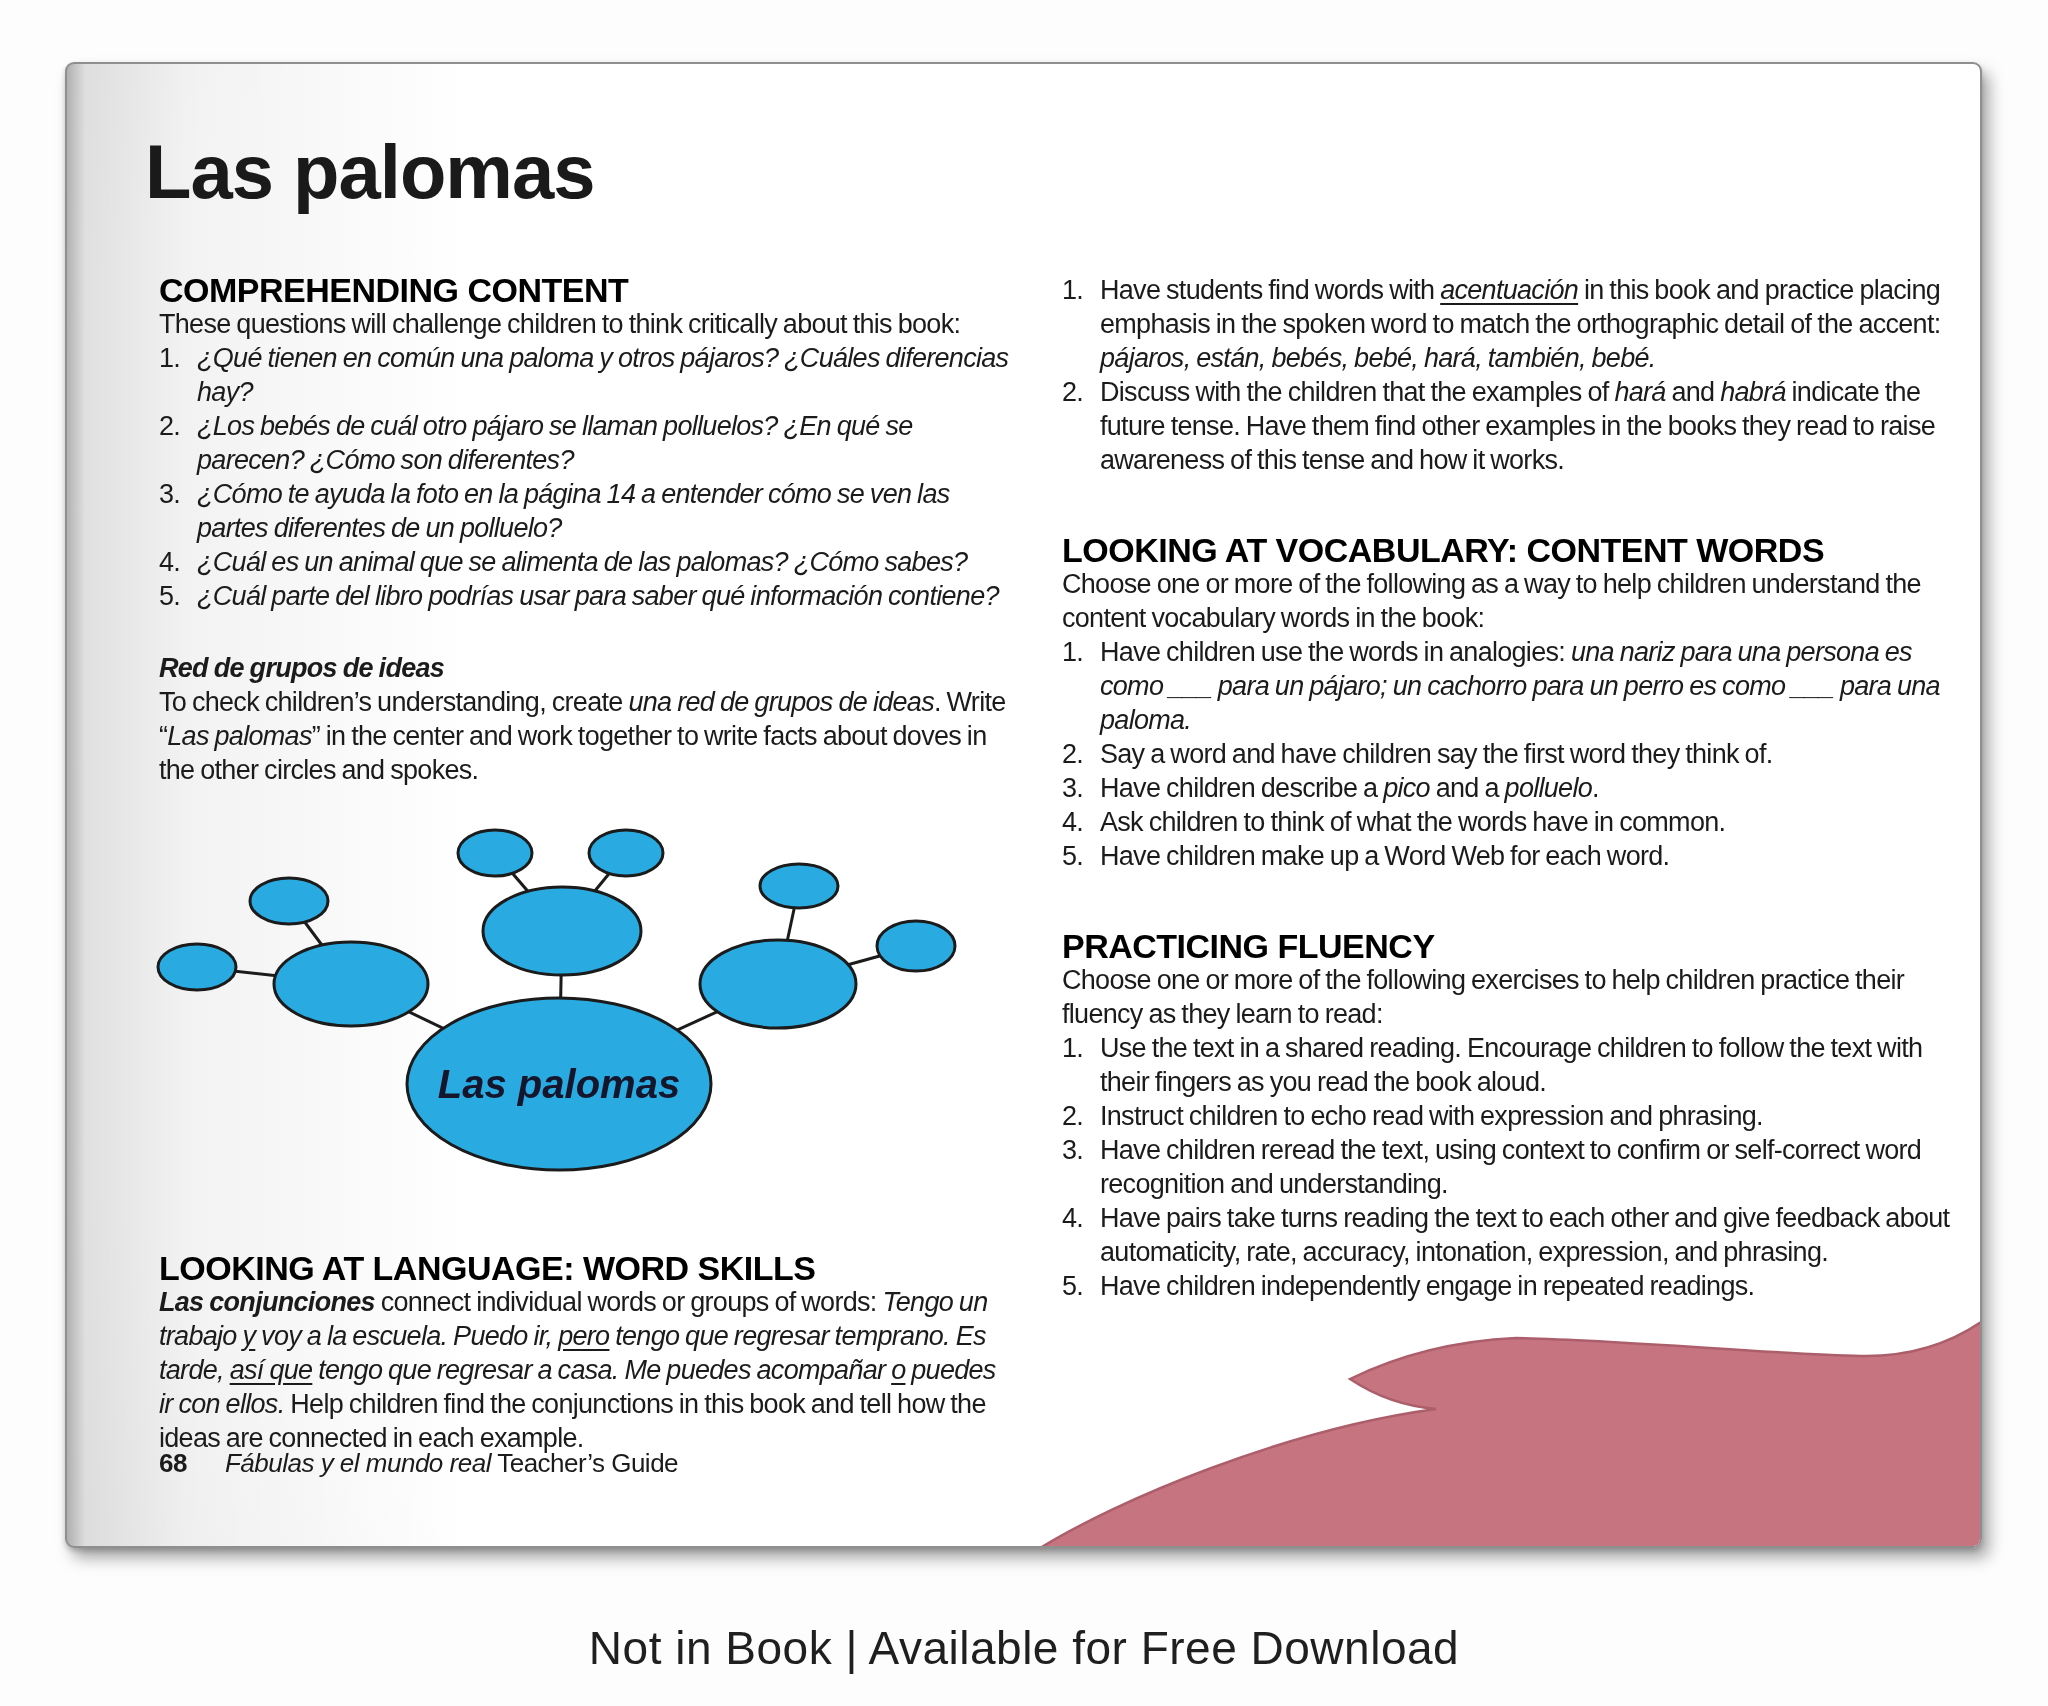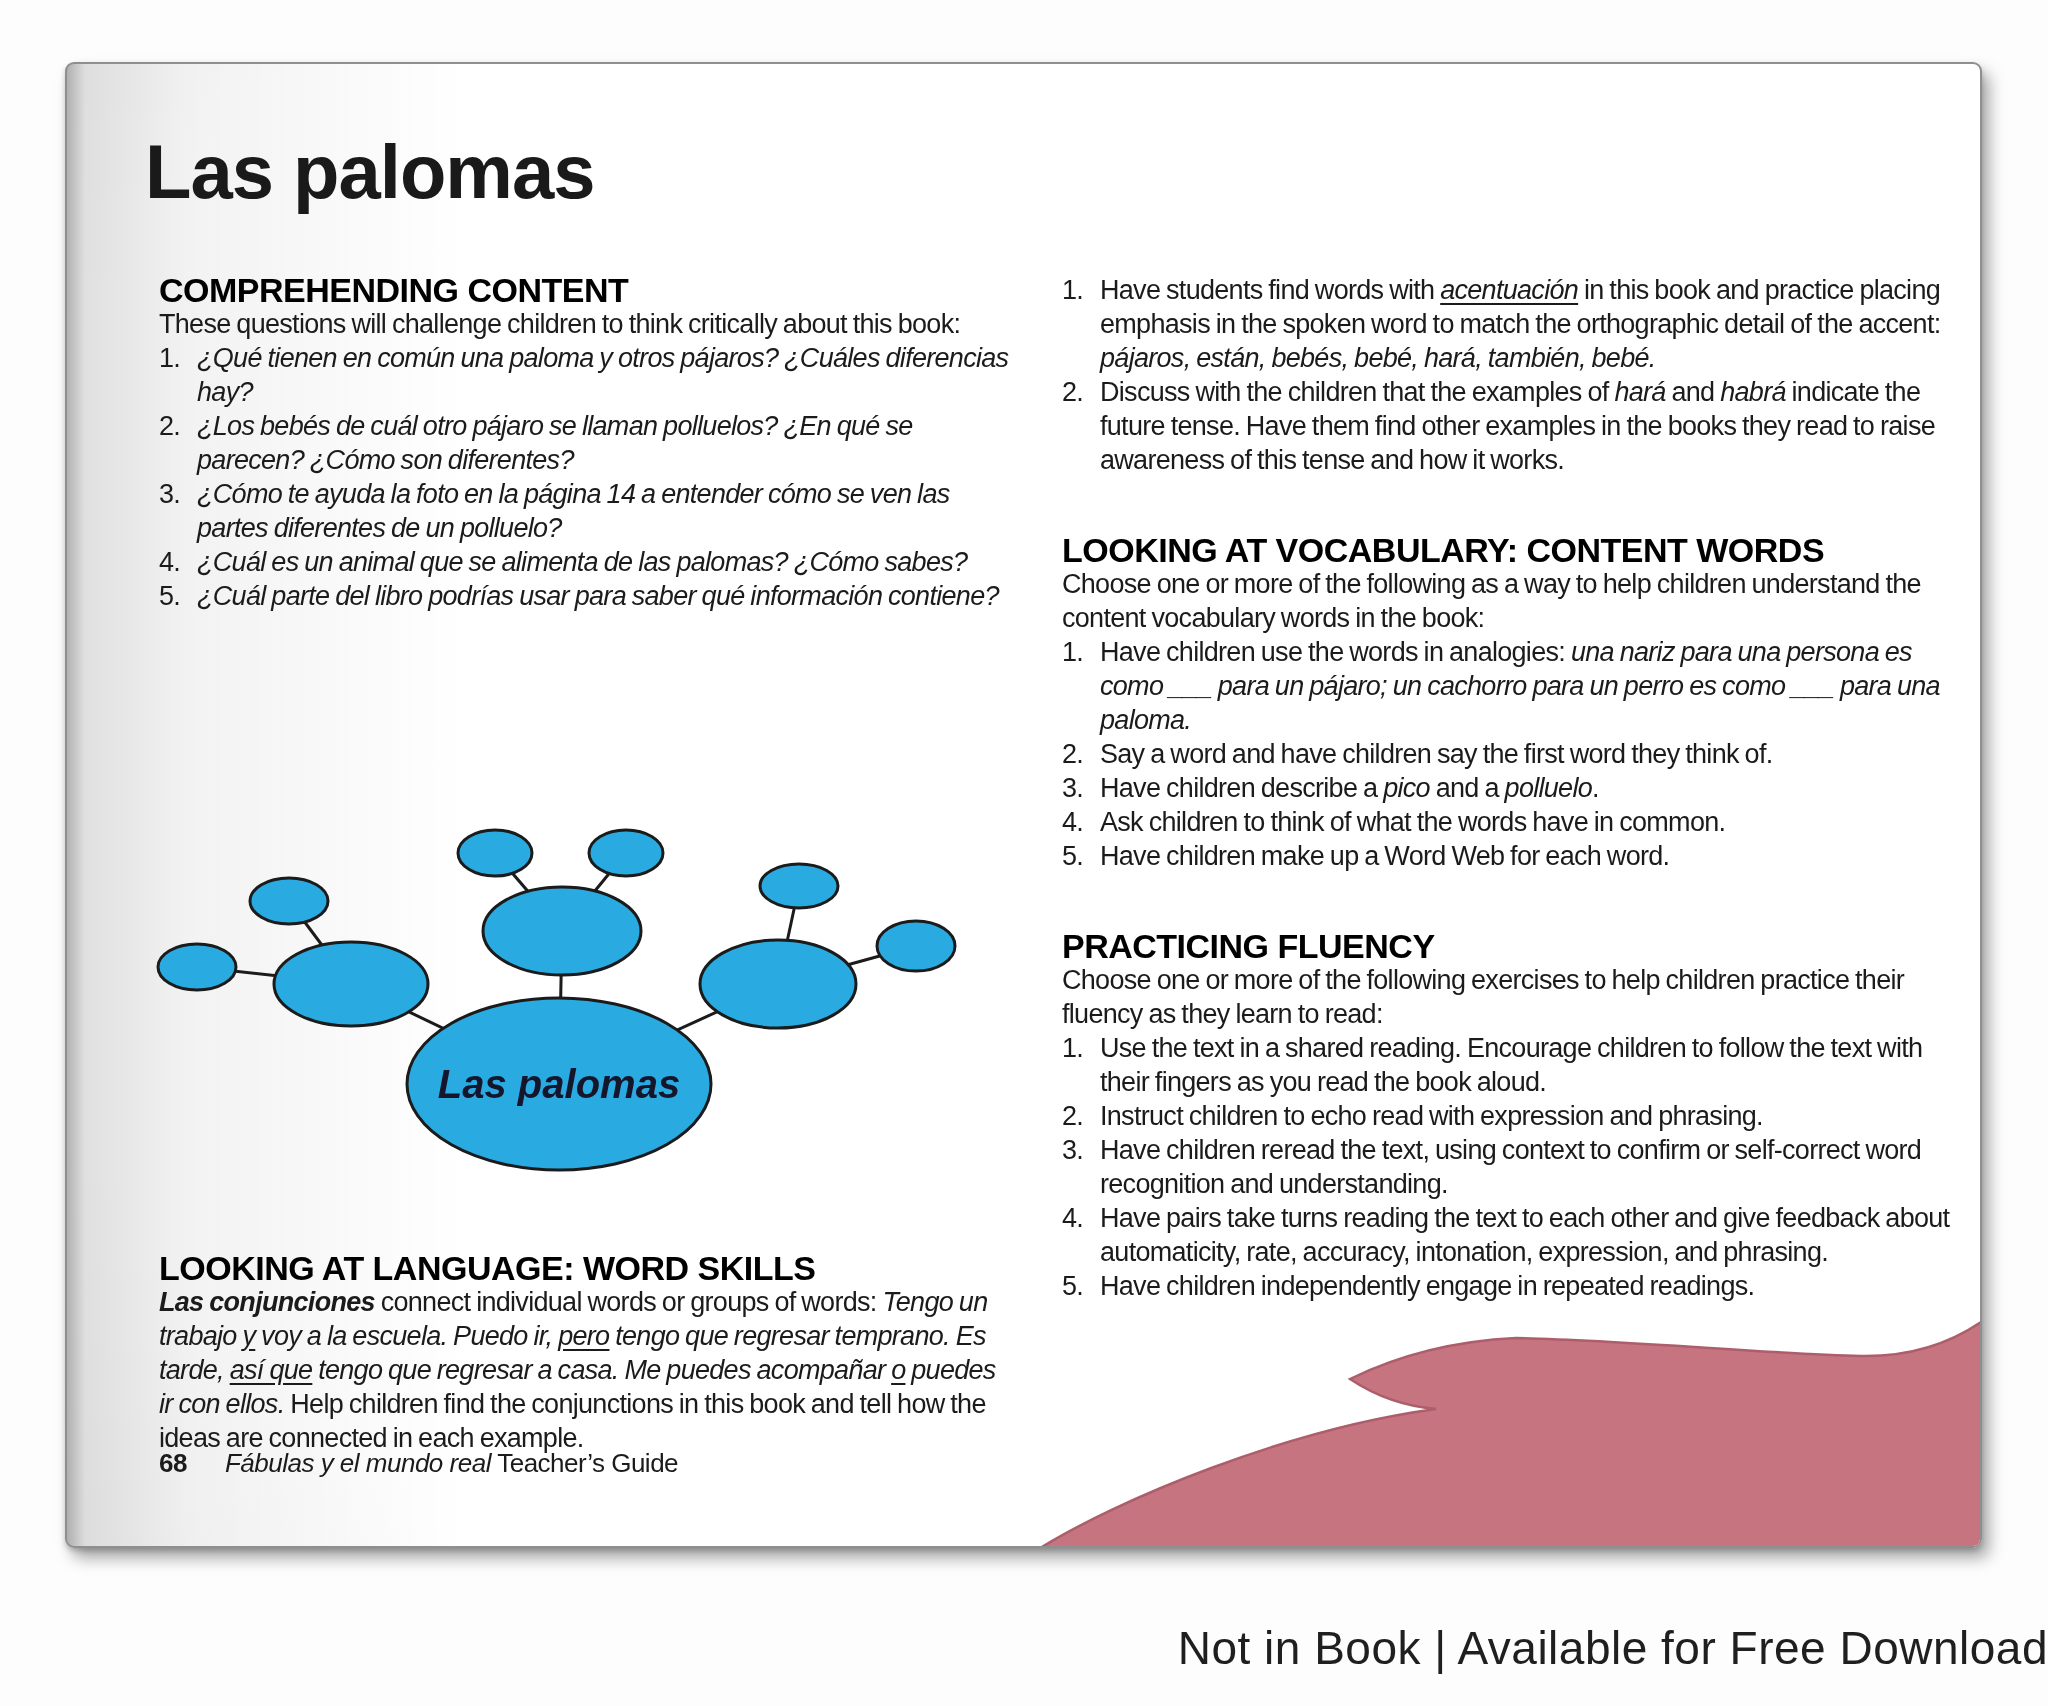--- a/index.html
+++ b/index.html
@@ -40,21 +40,21 @@
   .li .txt{flex:1;}
   .italic-list .txt{font-style:italic;}
   .footer{
     position:absolute;left:92px;top:1383px;font-size:26px;line-height:32px;letter-spacing:-0.5px;
   }
   .footer .pgnum{font-weight:bold;margin-right:38px;margin-top:8px;}
   .footer .book{font-style:italic;}
   .diagram-svg{position:absolute;left:75px;top:753px;}
   .wave-svg{position:absolute;left:0;top:0;}
   .caption{
-    position:absolute;left:0;top:1620px;width:2048px;text-align:right;
+    position:absolute;left:0;top:1620px;width:2048px;text-align:center;
     font-size:46px;line-height:56px;color:#1f1f1f;letter-spacing:0.5px;font-weight:normal;
   }
   u{text-underline-offset:4px;}
 </style>
 </head>
 <body>
 
 <div class="card">
 
   <svg class="wave-svg" width="1917" height="1486" viewBox="0 0 1917 1486">
@@ -94,20 +94,24 @@
           </div>
           <div class="li">
             <span class="num">4.</span>
             <span class="txt">¿Cuál es un animal que se alimenta de las palomas? ¿Cómo sabes?</span>
           </div>
           <div class="li">
             <span class="num">5.</span>
             <span class="txt">¿Cuál parte del libro podrías usar para saber qué información contiene?</span>
           </div>
         </div>
+    </div>
+    <div>
+      <div class="sub-heading">Red de grupos de ideas</div>
+      <div class="para">To check children’s understanding, create <i>una red de grupos de ideas</i>. Write “<i>Las palomas</i>” in the center and work together to write facts about doves in the other circles and spokes.</div>
     </div>
   </div>
 
   <svg class="diagram-svg" width="840" height="380" viewBox="0 0 840 380">
     <g stroke="#1b1b1b" stroke-width="3">
       <line x1="417" y1="267" x2="209" y2="167"></line>
       <line x1="209" y1="167" x2="147" y2="84"></line>
       <line x1="209" y1="167" x2="55" y2="150"></line>
       <line x1="417" y1="267" x2="420" y2="114"></line>
       <line x1="420" y1="114" x2="353" y2="36"></line>

